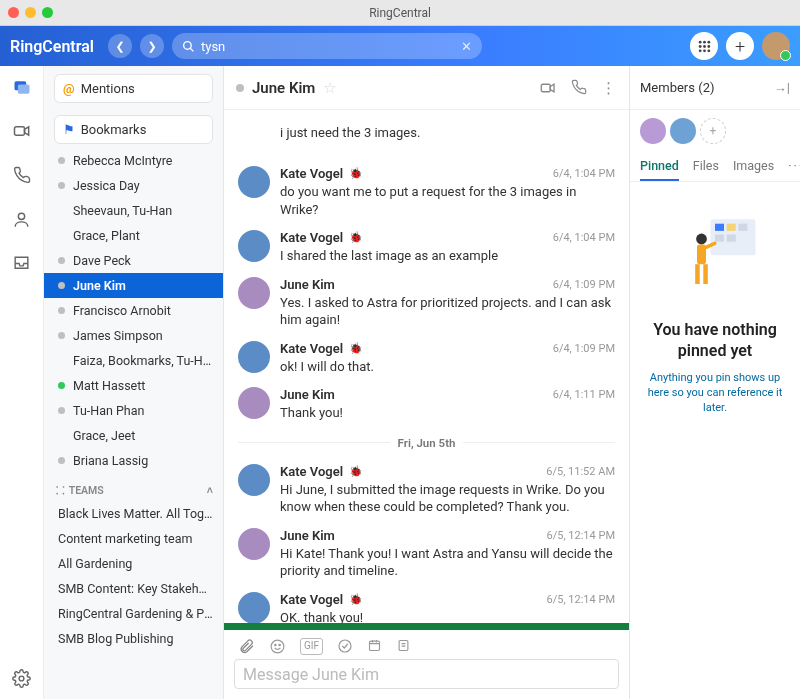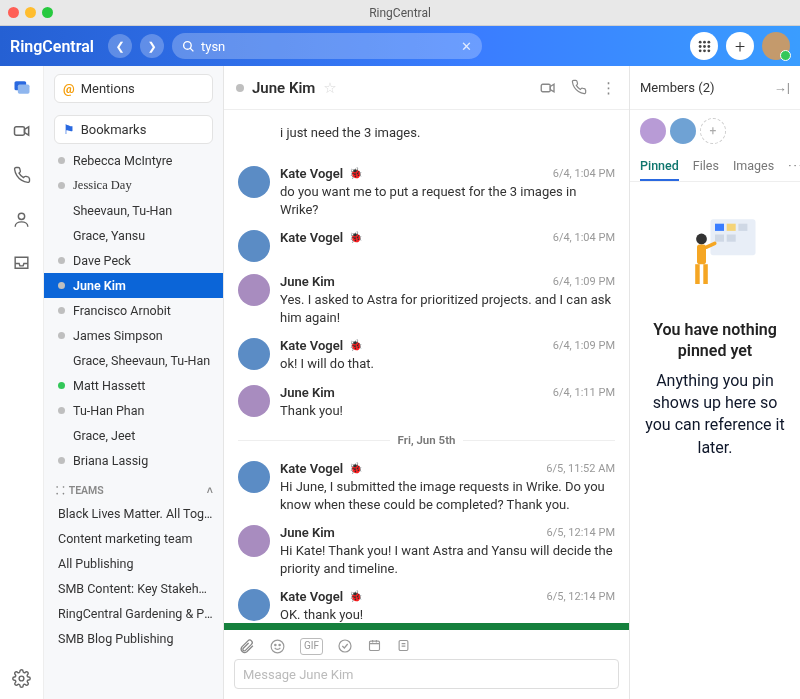--- a/index.html
+++ b/index.html
@@ -53,36 +53,36 @@
 .mname{font-weight:600;font-size:13px}
 .badge{font-size:11px}
 .mtime{margin-left:auto;font-size:11px;color:#999}
 .mbody{flex:1;min-width:0}
 .mtext{font-size:13px;color:#333;margin-top:2px;line-height:1.35}
 .datediv{display:flex;align-items:center;gap:8px;padding:8px 14px;color:#777;font-size:11.5px;font-weight:600}
 .datediv::before,.datediv::after{content:"";flex:1;height:1px;background:#eee}
 .composer{border-top:7px solid #15803d;padding:6px 10px 10px}
 .cicons{display:flex;gap:14px;color:#999;font-size:15px;padding:2px 4px 4px}
 .cinput{border:1px solid #ddd;border-radius:4px;height:30px;display:flex;align-items:center;padding:0 8px;color:#aaa;font-size:13px}
-.cinput input{flex:1;border:none;outline:none;font-size:13px}
+.cinput input{flex:1;border:none;outline:none;font-size:16px}
 .cinput input::placeholder{color:#bbb}
 .rpanel{width:170px;display:flex;flex-direction:column}
 .rphead{height:44px;border-bottom:1px solid #eee;display:flex;align-items:center;padding:0 10px;font-size:13px;color:#333;justify-content:space-between}
 .rmem{display:flex;gap:4px;padding:8px 10px}
 .mav{width:26px;height:26px;border-radius:50%;background:#b89bd6}
 .mav:nth-child(2){background:#6fa2d4}
 .addm{width:26px;height:26px;border-radius:50%;border:1px dashed #ccc;display:flex;align-items:center;justify-content:center;color:#aaa;font-size:12px}
 .tabs{display:flex;gap:14px;padding:0 10px;border-bottom:1px solid #eee;font-size:12.5px;color:#777}
 .tab{padding:6px 0;cursor:pointer}
 .tab.active{color:#0f766e;border-bottom:2px solid #2a69e0;font-weight:500}
 .tabdots{margin-left:auto;letter-spacing:2px}
 .empty{flex:1;display:flex;flex-direction:column;align-items:center;padding:30px 14px 0;text-align:center}
 .eimg{width:90px;height:90px;position:relative;margin-bottom:18px}
 .etitle{font-size:16px;font-weight:600;color:#222;margin-bottom:8px;line-height:1.3}
-.etext{font-size:16px;color:#0f172a;line-height:1.4}
+.etext{font-size:11px;color:#0369a1;line-height:1.4}
 svg{display:block}
 </style>
 </head>
 <body>
 
 <div class="titlebar">
   <div class="traffic">
     <div class="trafdot td-r"></div>
     <div class="trafdot td-y"></div>
     <div class="trafdot td-g"></div>
@@ -172,49 +172,49 @@
         <span style="color:#2a69e0">⚑</span>
         <span>Bookmarks</span>
       </div>
     <div class="clist" id="contacts">
         <div class="crow">
           <span class="pres"></span>
           <span style="overflow: hidden; text-overflow: ellipsis;">Rebecca McIntyre</span>
         </div>
         <div class="crow">
           <span class="pres"></span>
-          <span style="overflow: hidden; text-overflow: ellipsis; font-family: Liberation Serif, serif;">Jessica Day</span>
+          <span style="overflow: hidden; text-overflow: ellipsis;">Jessica Day</span>
         </div>
         <div class="crow">
           <span style="width: 7px; flex: 0 0 7px;"></span>
           <span style="overflow: hidden; text-overflow: ellipsis;">Sheevaun, Tu-Han</span>
         </div>
         <div class="crow">
           <span style="width: 7px; flex: 0 0 7px;"></span>
-          <span style="overflow: hidden; text-overflow: ellipsis;">Grace, Yansu</span>
+          <span style="overflow: hidden; text-overflow: ellipsis;">Grace, Plant</span>
         </div>
         <div class="crow">
           <span class="pres"></span>
           <span style="overflow: hidden; text-overflow: ellipsis;">Dave Peck</span>
         </div>
         <div class="crow sel">
           <span class="pres"></span>
           <span style="overflow: hidden; text-overflow: ellipsis;">June Kim</span>
         </div>
         <div class="crow">
           <span class="pres"></span>
           <span style="overflow: hidden; text-overflow: ellipsis;">Francisco Arnobit</span>
         </div>
         <div class="crow">
           <span class="pres"></span>
           <span style="overflow: hidden; text-overflow: ellipsis;">James Simpson</span>
         </div>
         <div class="crow">
           <span style="width: 7px; flex: 0 0 7px;"></span>
-          <span style="overflow: hidden; text-overflow: ellipsis;">Grace, Sheevaun, Tu-Han</span>
+          <span style="overflow: hidden; text-overflow: ellipsis;">Faiza, Bookmarks, Tu-Han</span>
         </div>
         <div class="crow online">
           <span class="pres"></span>
           <span style="overflow: hidden; text-overflow: ellipsis;">Matt Hassett</span>
         </div>
         <div class="crow">
           <span class="pres"></span>
           <span style="overflow: hidden; text-overflow: ellipsis;">Tu-Han Phan</span>
         </div>
         <div class="crow">
@@ -229,21 +229,21 @@
     <div class="teamshead">
       <span style="display:flex;align-items:center;gap:4px">
           <span>⸬</span>
           <span>TEAMS</span>
         </span>
       <span>˄</span>
     </div>
     <div id="teams">
         <div class="trow">Black Lives Matter. All Togethe...</div>
         <div class="trow">Content marketing team</div>
-        <div class="trow">All Publishing</div>
+        <div class="trow">All Gardening</div>
         <div class="trow">SMB Content: Key Stakeholder...</div>
         <div class="trow">RingCentral Gardening &amp; Plant ...</div>
         <div class="trow">SMB Blog Publishing</div>
       </div>
   </div>
 
   <div class="chat">
     <div class="chathead">
       <div class="presdot"></div>
       <div class="chname">June Kim</div>
@@ -282,20 +282,21 @@
           </div>
         </div>
         <div class="msg">
           <div class="mava kv"></div>
           <div class="mbody">
             <div class="mhead">
               <span class="mname">Kate Vogel</span>
               <span class="badge">🐞</span>
               <span class="mtime">6/4, 1:04 PM</span>
             </div>
+            <div class="mtext">I shared the last  image as an example</div>
           </div>
         </div>
         <div class="msg">
           <div class="mava jk"></div>
           <div class="mbody">
             <div class="mhead">
               <span class="mname">June Kim</span>
               <span class="mtime">6/4, 1:09 PM</span>
             </div>
             <div class="mtext">Yes. I asked to Astra for prioritized projects. and I can ask him again!</div>

